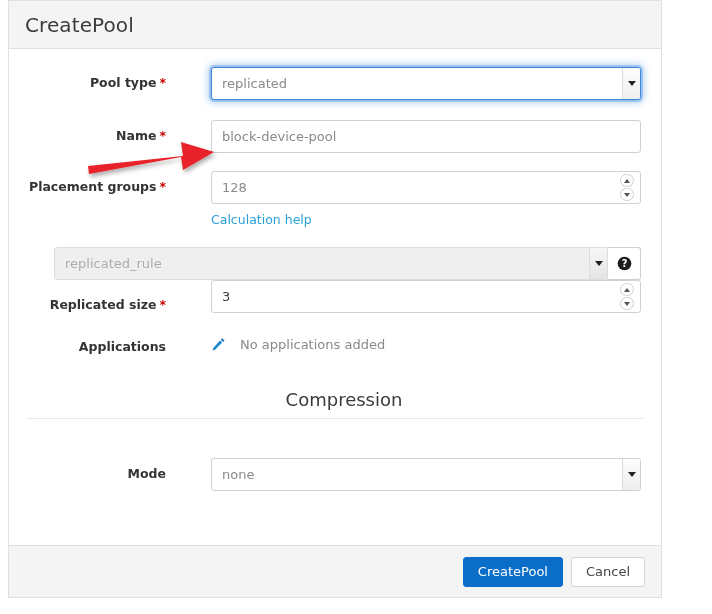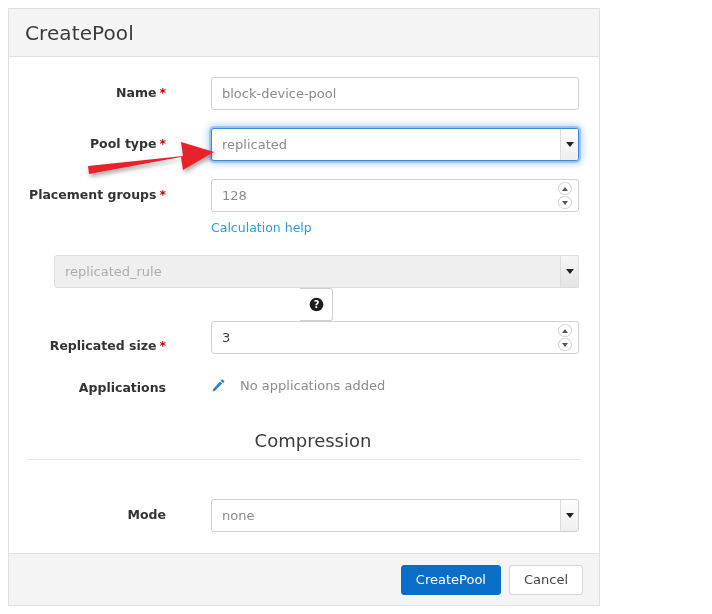--- a/index.html
+++ b/index.html
@@ -12,22 +12,22 @@
     height: 614px;
     font-family: "DejaVu Sans", "Liberation Sans", sans-serif;
     font-size: 13px;
     color: #333333;
     overflow: hidden;
   }
 
   .modal-card {
     position: absolute;
     left: 8px;
-    top: 8px;
-    width: 592px;
+    top: 0;
+    width: 654px;
     height: 598px;
     background: #0ea5e9;
     border: 1px solid #e0e0e0;
     box-sizing: border-box;
     display: flex;
     flex-direction: column;
   }
 
   
   .modal-header {
@@ -157,22 +157,21 @@
     border-color: #d0d0d0;
   }
   .sel-wrap.disabled .sel-btn {
     background: linear-gradient(#f6f6f6, #e4e4e4);
   }
 
   
   .input-group {
     display: flex;
     width: 100%;
-    align-items: center;
-    flex-direction: column;
+    align-items: flex-start;
   }
   .input-group .sel-wrap { flex: 1 1 auto; }
   .input-group .sel { border-radius: 3px 0 0 3px; }
   .help-addon {
     flex: 0 0 auto;
     width: 33px;
     height: 33px;
     box-sizing: border-box;
     border: 1px solid #d0d0d0;
     border-left: none;
@@ -316,42 +315,42 @@
 <body>
 
 <div class="modal-card">
 
   <div class="modal-header">
     <span class="modal-title">CreatePool</span>
   </div>
 
   <div class="modal-body">
 
-    <div class="form-row" style="margin-top:20px;">
-      <div class="form-label">
-        <span>Name</span><span class="req">*</span>
-      </div>
-      <div class="form-control-col">
-        <input class="inp" type="text" value="block-device-pool" style="">
-      </div>
-    </div>
-
     <div class="form-row" style="margin-top:18px;">
       <div class="form-label">
         <span>Pool type</span><span class="req">*</span>
       </div>
       <div class="form-control-col">
         <div class="sel-wrap focused">
           <select class="sel">
             <option>replicated</option>
           </select>
           <span class="sel-btn">
               <i class="caret"></i>
             </span>
         </div>
+      </div>
+    </div>
+
+    <div class="form-row" style="margin-top:20px;">
+      <div class="form-label">
+        <span>Name</span><span class="req">*</span>
+      </div>
+      <div class="form-control-col">
+        <input class="inp" type="text" value="block-device-pool" style="">
       </div>
     </div>
 
     <div class="form-row" style="margin-top:18px;">
       <div class="form-label">
         <span>Placement groups</span><span class="req">*</span>
       </div>
       <div class="form-control-col">
         <div class="num-wrap">
           <input class="inp" type="text" value="128" style="">

